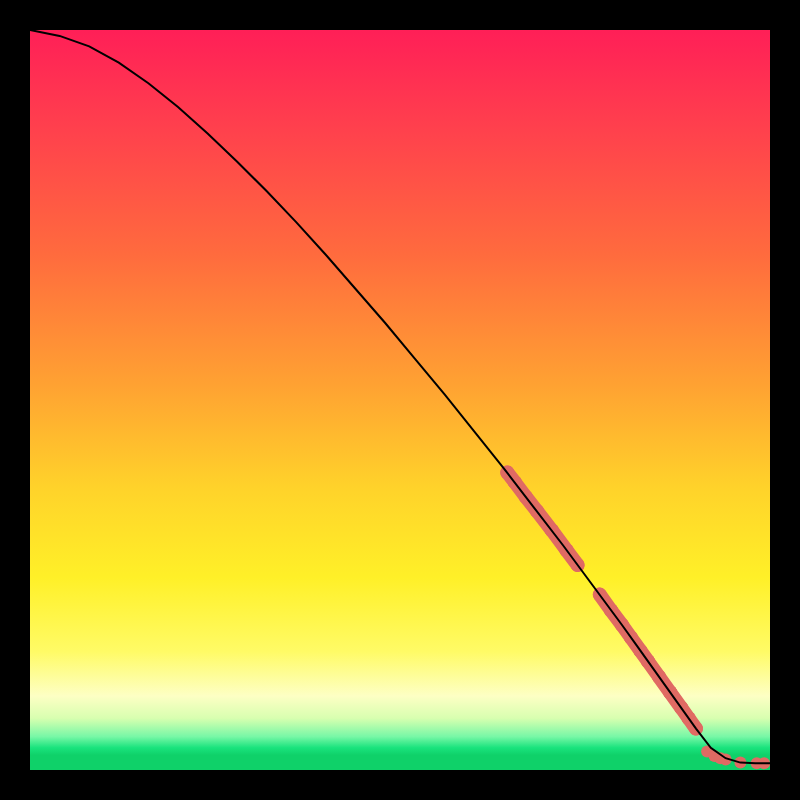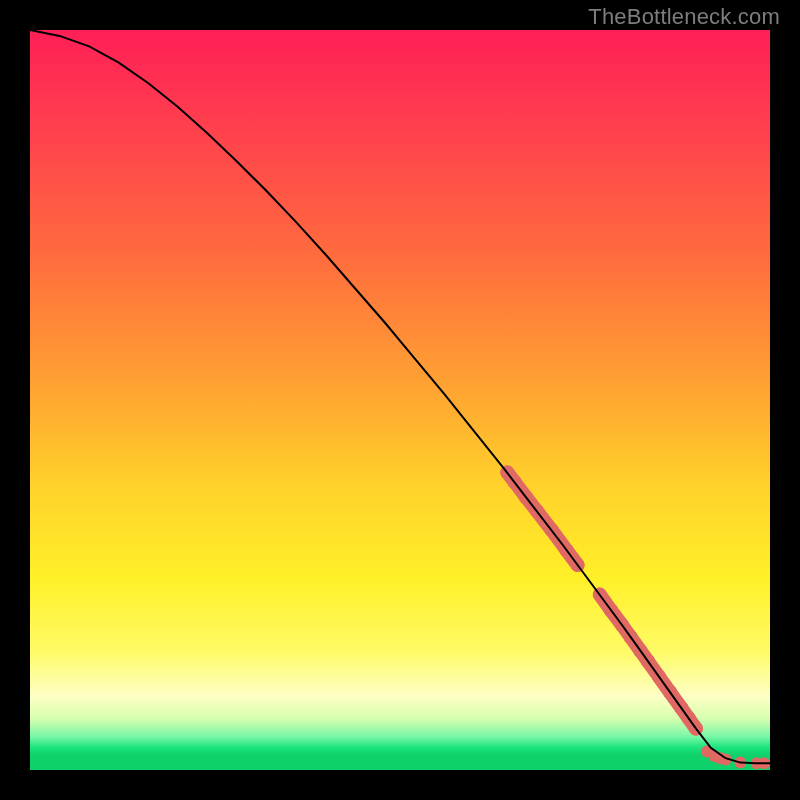--- a/index.html
+++ b/index.html
@@ -60,21 +60,20 @@
     position: absolute;
     inset: 0;
     width: 740px;
     height: 740px;
   }
 </style>
 </head>
 <body>
 
 <div class="frame">
-  <div class="watermark">TheBottleneck.com</div>
 
   <div class="plot">
     <div class="gradient"></div>
     <svg class="curve" viewBox="0 0 740 740" preserveAspectRatio="none">
       <g id="marker-layer">
           <circle cx="477.3" cy="442.5" r="7" fill="#e06a63"></circle>
           <circle cx="484.7" cy="452.1" r="7" fill="#e06a63"></circle>
           <line x1="477.3" y1="442.5" x2="484.7" y2="452.1" stroke="#e06a63" stroke-width="14" stroke-linecap="round"></line>
           <circle cx="495.8" cy="466.9" r="7" fill="#e06a63"></circle>
           <line x1="484.7" y1="452.1" x2="495.8" y2="466.9" stroke="#e06a63" stroke-width="14" stroke-linecap="round"></line>

